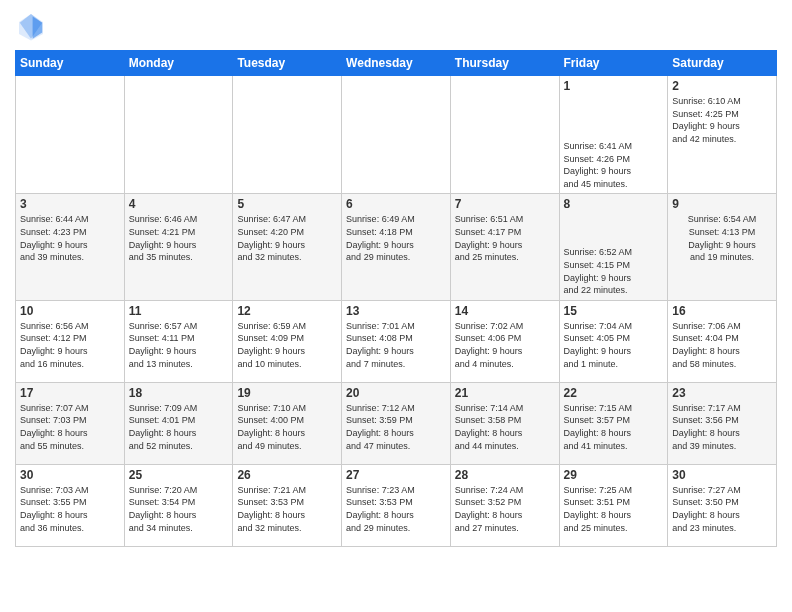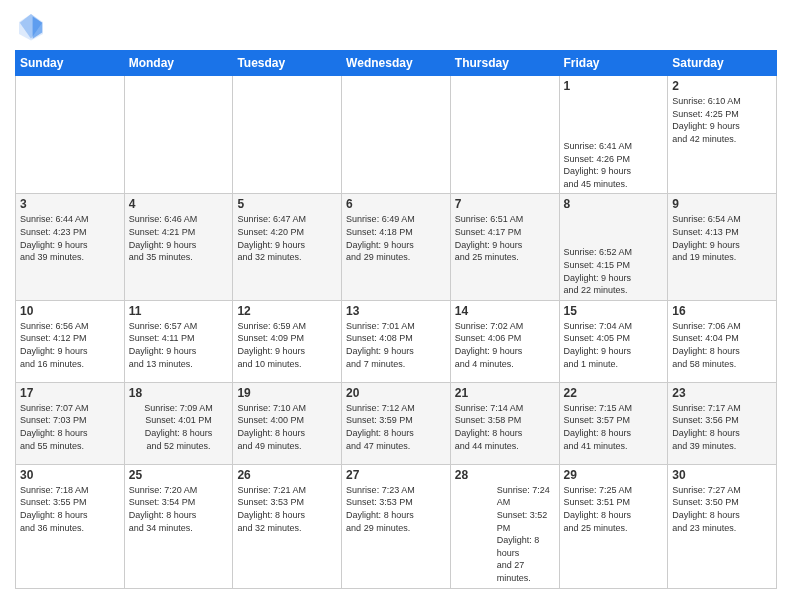--- a/index.html
+++ b/index.html
@@ -187,21 +187,21 @@
           </td>
           <td>
             <span class="day-num">8</span>
             <div class="cell-info" style="white-space: pre-line; margin-top: 35px;">Sunrise: 6:52 AM
 Sunset: 4:15 PM
 Daylight: 9 hours
 and 22 minutes.</div>
           </td>
           <td>
             <span class="day-num">9</span>
-            <div class="cell-info" style="white-space: pre-line;">Sunrise: 6:54 AM
+            <div class="cell-info" style="white-space: pre-line; text-align: center;">Sunrise: 6:54 AM
 Sunset: 4:13 PM
 Daylight: 9 hours
 and 19 minutes.</div>
           </td>
         </tr>
         <tr>
           <td>
             <span class="day-num">10</span>
             <div class="cell-info" style="white-space: pre-line;">Sunrise: 6:56 AM
 Sunset: 4:12 PM
@@ -254,21 +254,21 @@
         <tr>
           <td>
             <span class="day-num">17</span>
             <div class="cell-info" style="white-space: pre-line;">Sunrise: 7:07 AM
 Sunset: 7:03 PM
 Daylight: 8 hours
 and 55 minutes.</div>
           </td>
           <td>
             <span class="day-num">18</span>
-            <div class="cell-info" style="white-space: pre-line; text-align: center;">Sunrise: 7:09 AM
+            <div class="cell-info" style="white-space: pre-line;">Sunrise: 7:09 AM
 Sunset: 4:01 PM
 Daylight: 8 hours
 and 52 minutes.</div>
           </td>
           <td>
             <span class="day-num">19</span>
             <div class="cell-info" style="white-space: pre-line;">Sunrise: 7:10 AM
 Sunset: 4:00 PM
 Daylight: 8 hours
 and 49 minutes.</div>
@@ -298,21 +298,21 @@
             <span class="day-num">23</span>
             <div class="cell-info" style="white-space: pre-line;">Sunrise: 7:17 AM
 Sunset: 3:56 PM
 Daylight: 8 hours
 and 39 minutes.</div>
           </td>
         </tr>
         <tr>
           <td>
             <span class="day-num">30</span>
-            <div class="cell-info" style="white-space: pre-line;">Sunrise: 7:18 AM
+            <div class="cell-info" style="white-space: pre-line;">Sunrise: 7:03 AM
 Sunset: 3:55 PM
 Daylight: 8 hours
 and 36 minutes.</div>
           </td>
           <td>
             <span class="day-num">25</span>
             <div class="cell-info" style="white-space: pre-line;">Sunrise: 7:20 AM
 Sunset: 3:54 PM
 Daylight: 8 hours
 and 34 minutes.</div>
@@ -326,21 +326,21 @@
           </td>
           <td>
             <span class="day-num">27</span>
             <div class="cell-info" style="white-space: pre-line;">Sunrise: 7:23 AM
 Sunset: 3:53 PM
 Daylight: 8 hours
 and 29 minutes.</div>
           </td>
           <td>
             <span class="day-num">28</span>
-            <div class="cell-info" style="white-space: pre-line; margin-left: 42px;">Sunrise: 7:24 AM
+            <div class="cell-info" style="white-space: pre-line;">Sunrise: 7:24 AM
 Sunset: 3:52 PM
 Daylight: 8 hours
 and 27 minutes.</div>
           </td>
           <td>
             <span class="day-num">29</span>
             <div class="cell-info" style="white-space: pre-line;">Sunrise: 7:25 AM
 Sunset: 3:51 PM
 Daylight: 8 hours
 and 25 minutes.</div>

